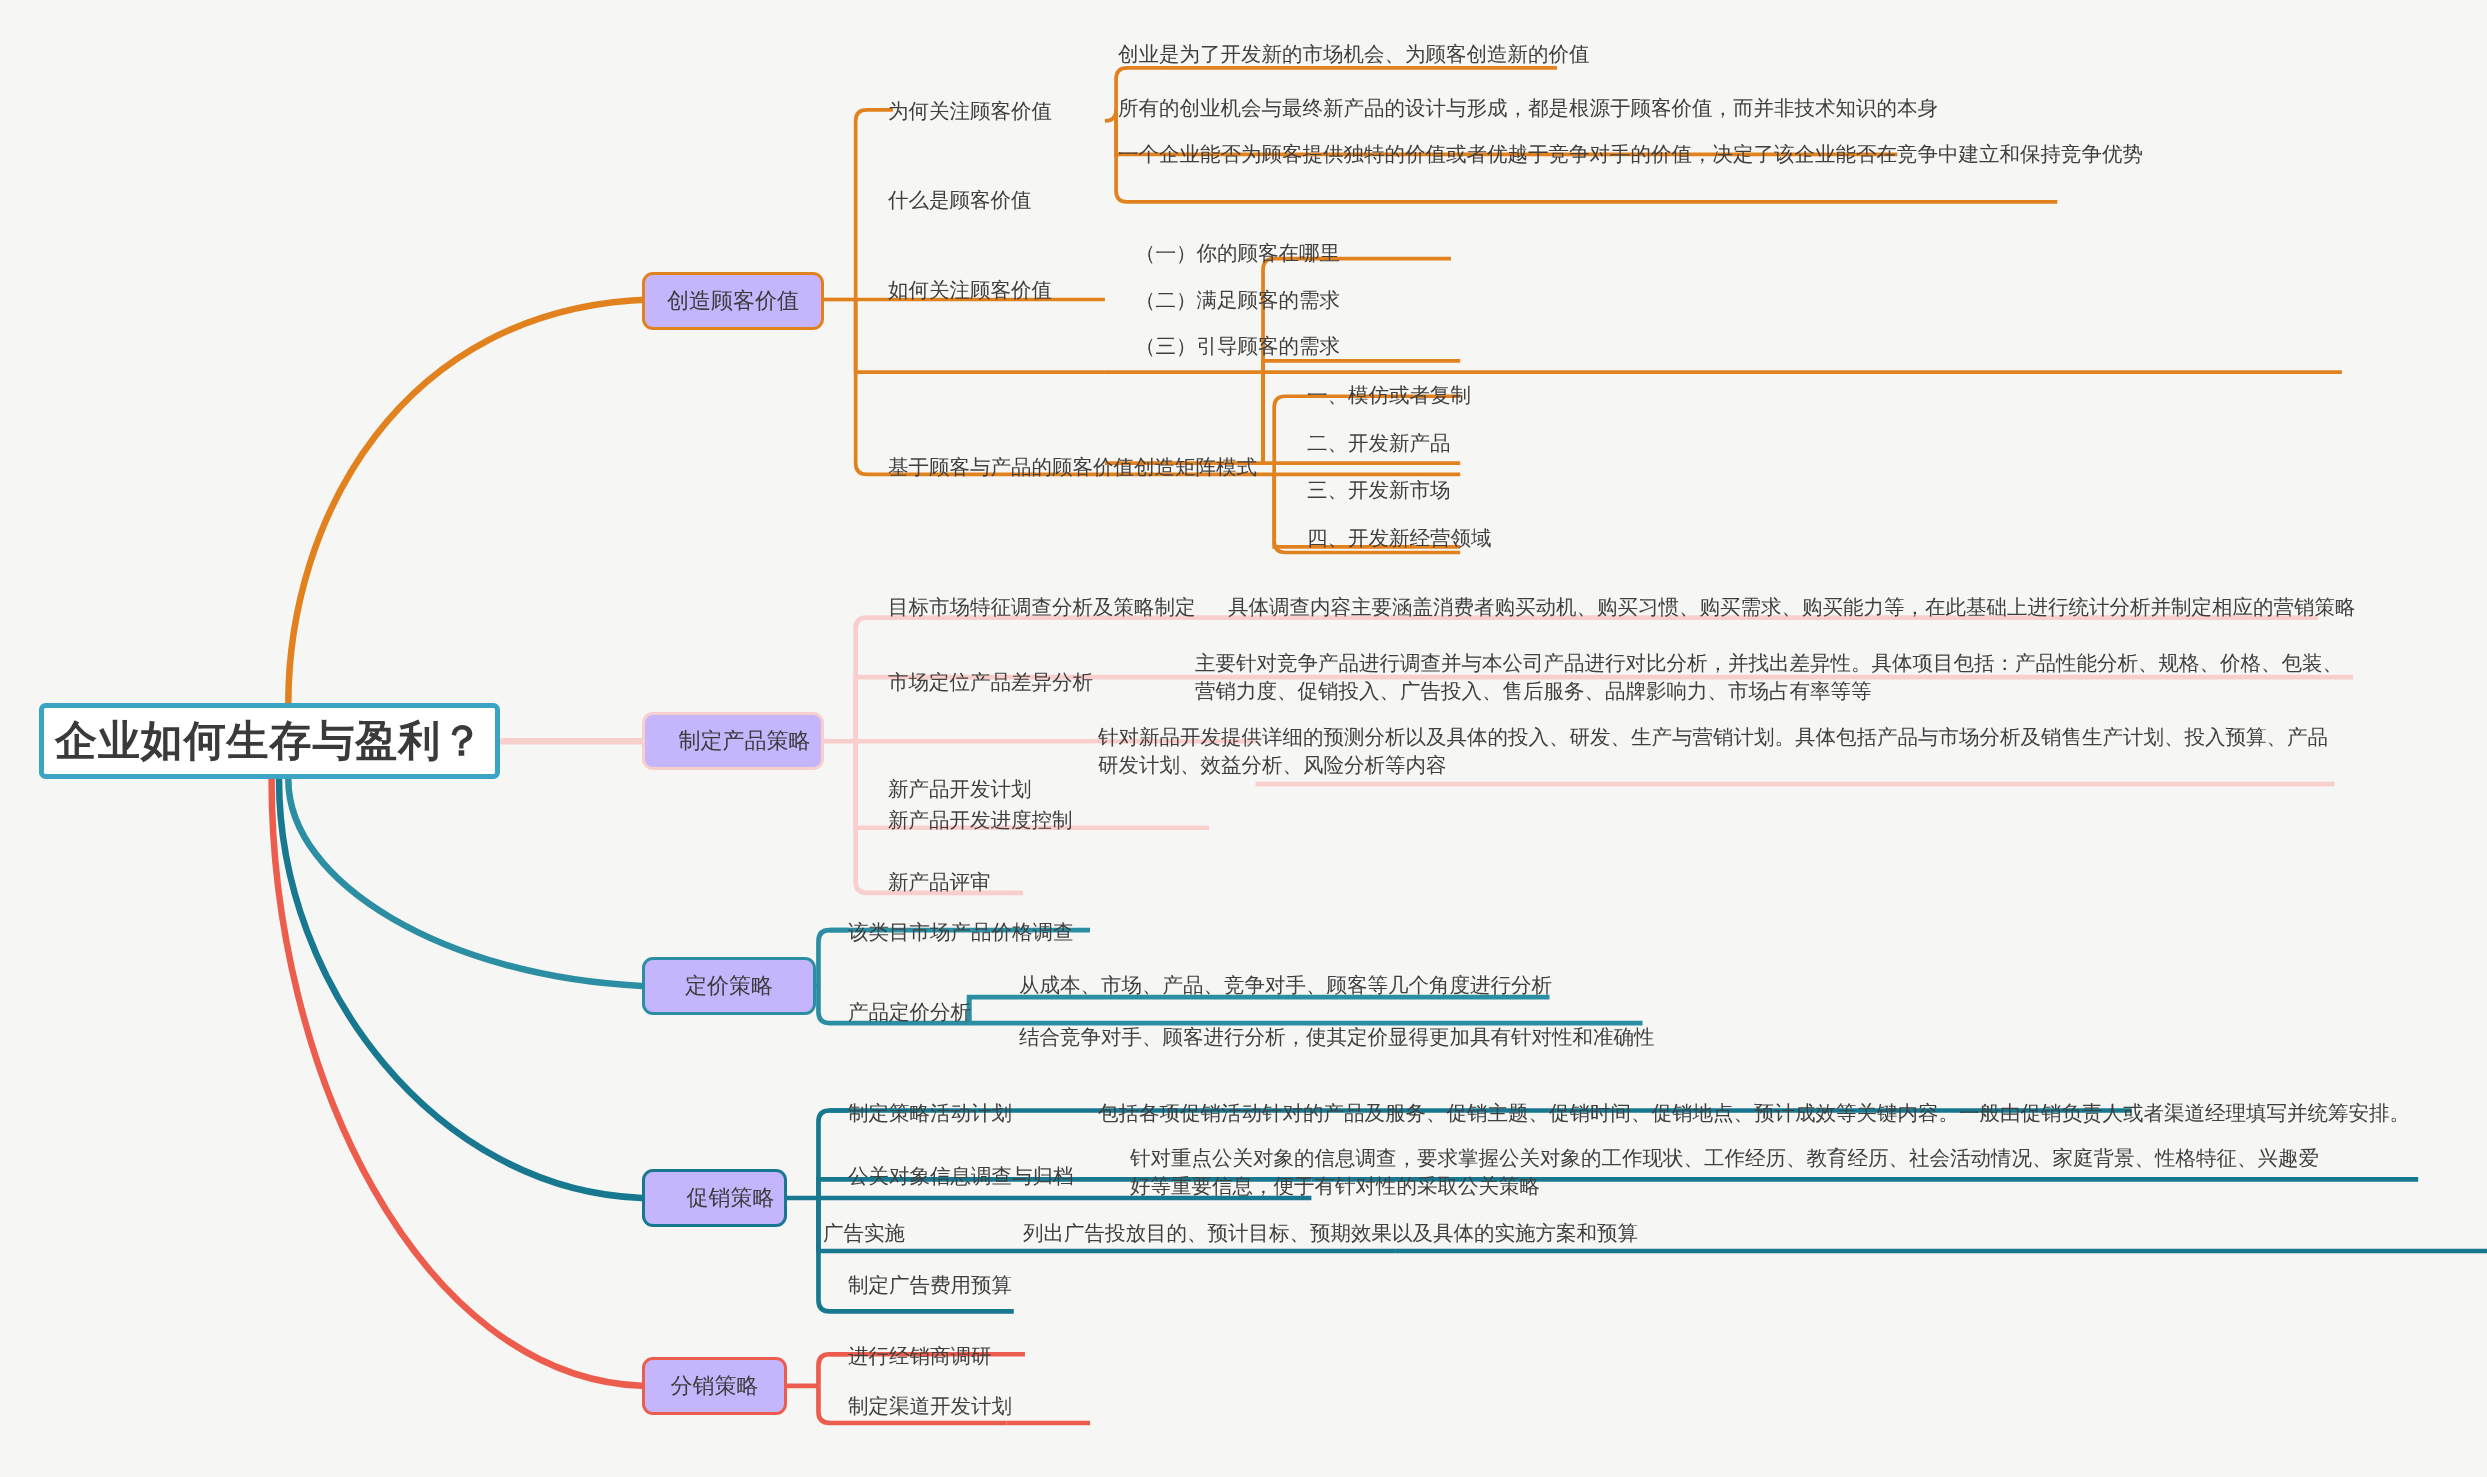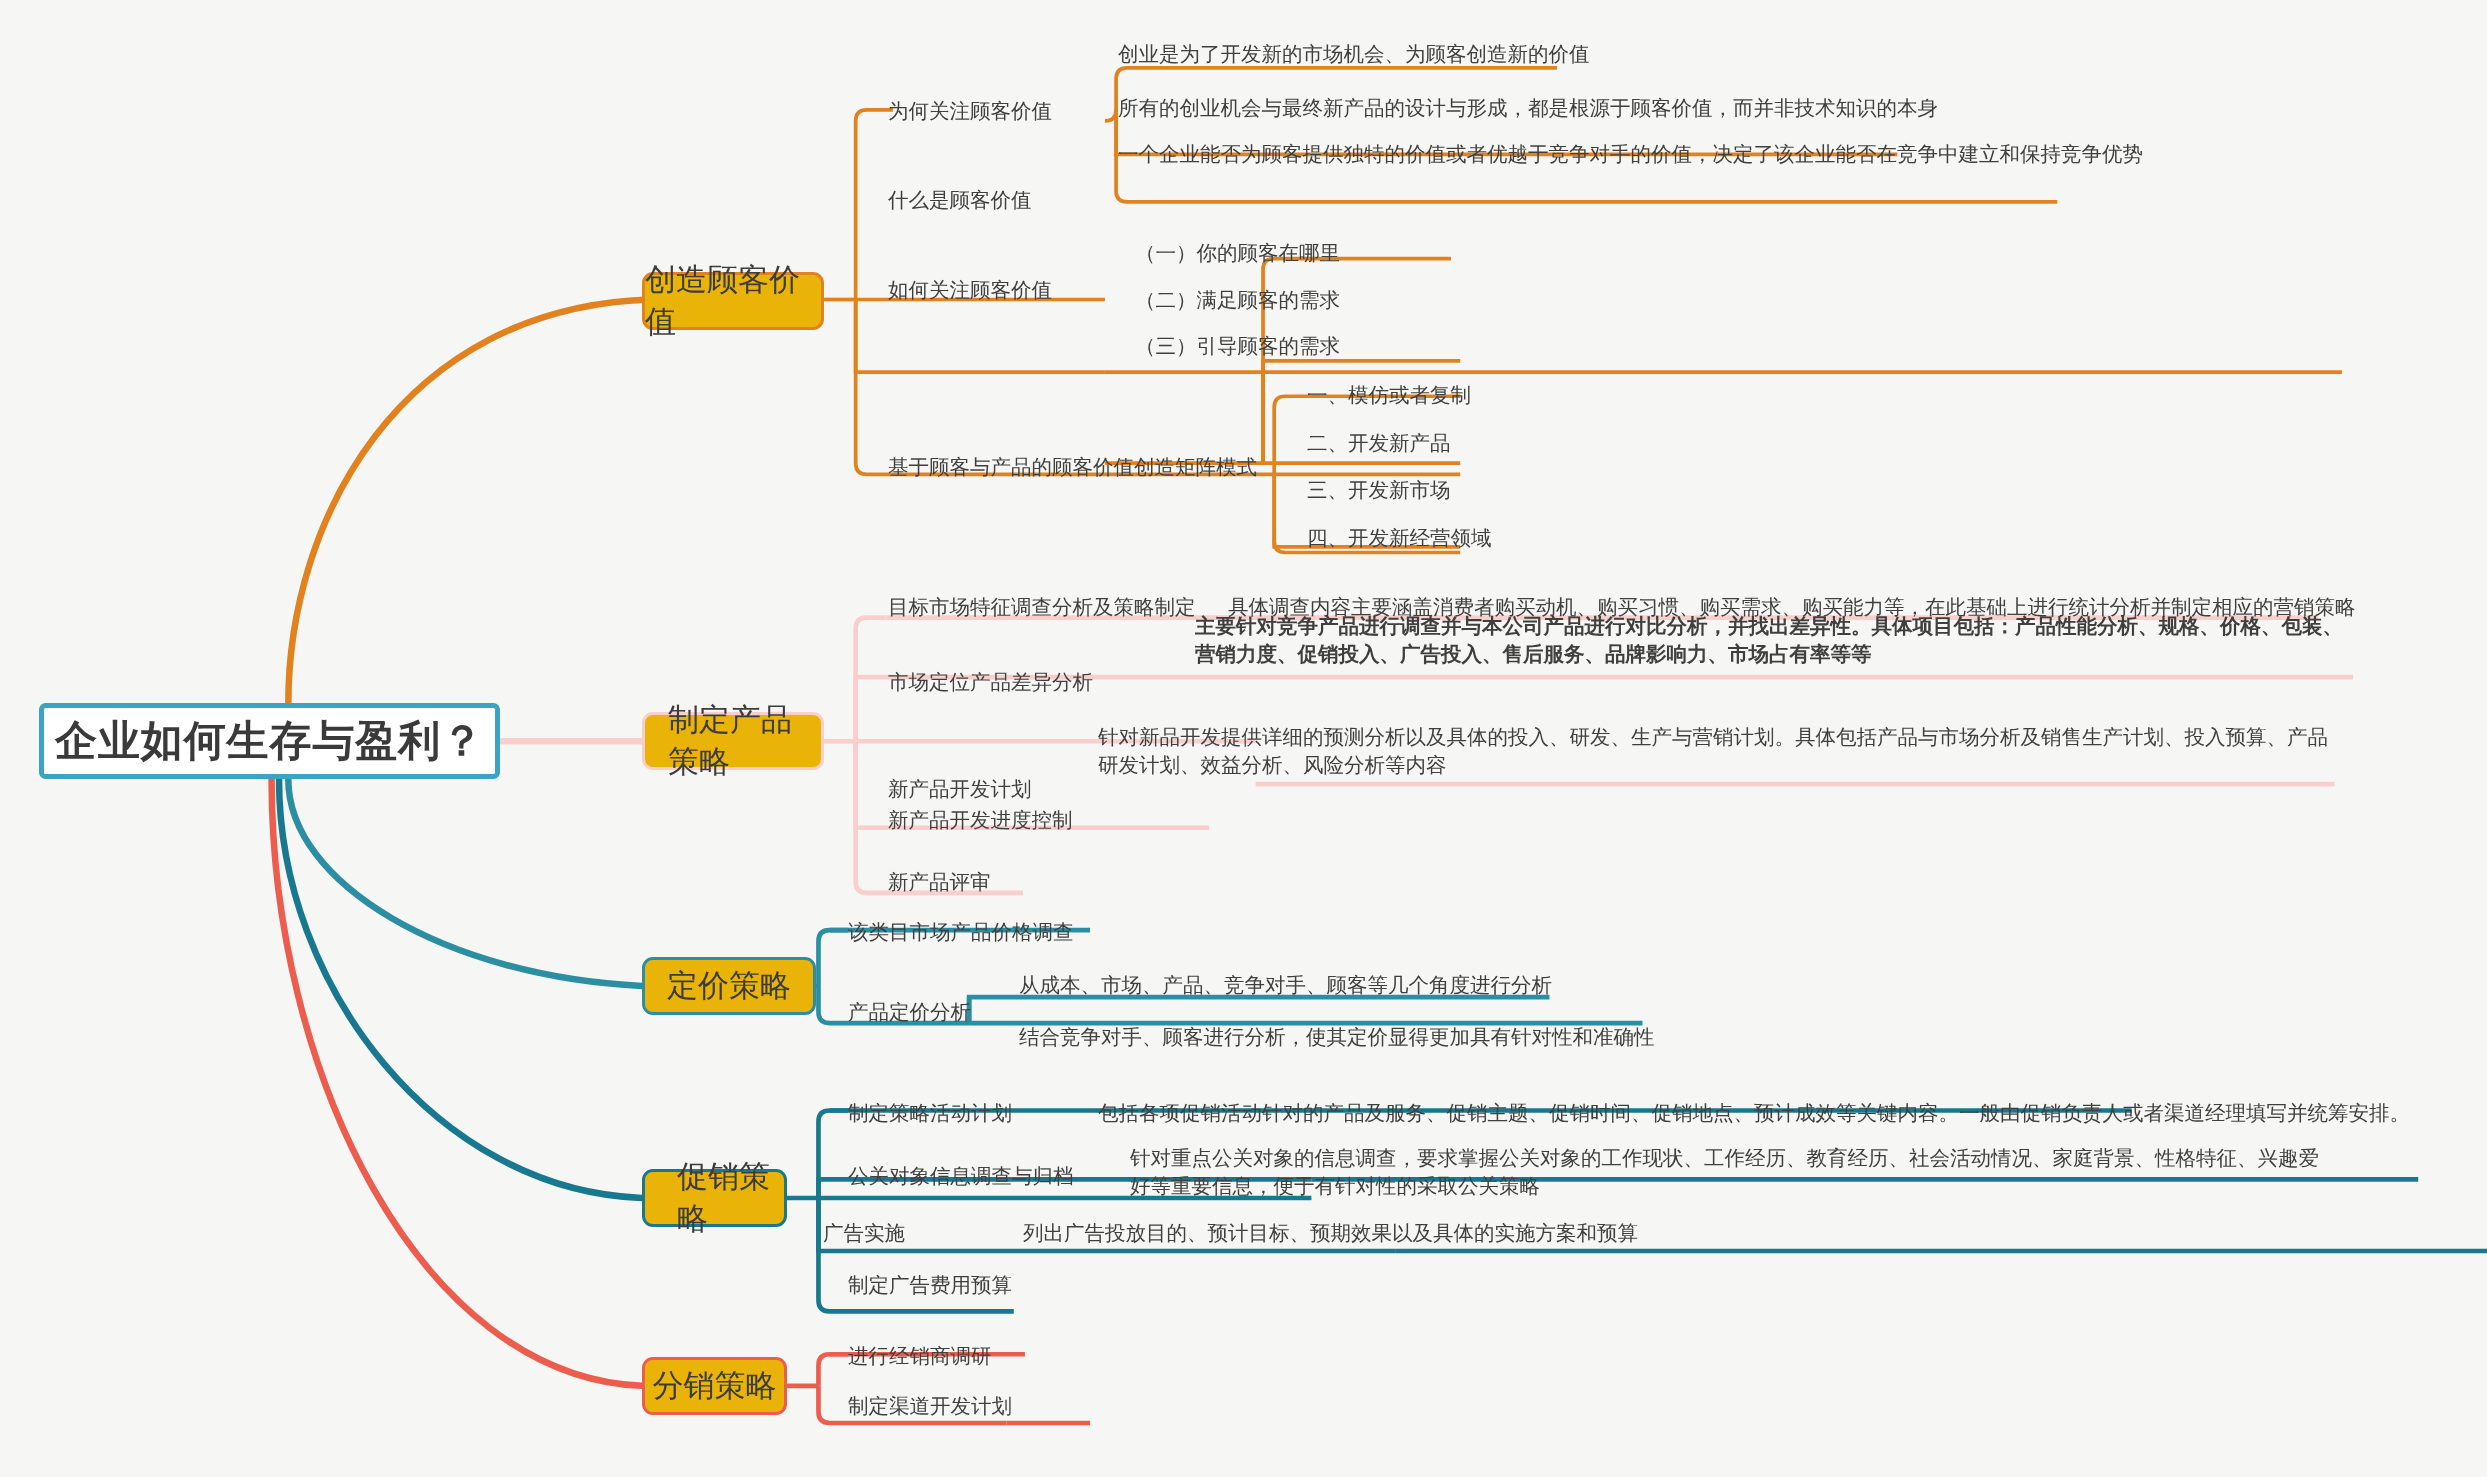--- a/index.html
+++ b/index.html
@@ -18,23 +18,23 @@
   
   .root{
     left:39px;top:703px;width:461px;height:76px;
     border:5.6px solid #3ba3c4;border-radius:6.5px;background:#fff;
     display:flex;align-items:center;justify-content:center;
     font-size:42px;color:#3a3a3a;letter-spacing:0.9px;font-weight:bold;
   }
 
   
   .l1{
-    border-width:3.7px;border-style:solid;border-radius:11px;background:#eab308;
+    border-width:3.7px;border-style:solid;border-radius:11px;background:#c4b5fd;
     display:flex;align-items:center;justify-content:center;
-    font-size:31px;color:#3c3c3c;height:58px;box-sizing:border-box;
+    font-size:22px;color:#3c3c3c;height:58px;box-sizing:border-box;
   }
   .l1.orange{border-color:#e1821f;}
   .l1.pink{border-color:#f9cfcd;padding-left:23px;}
   .l1.teal{border-color:#2b8ea3;}
   .l1.teal2{border-color:#18788f;padding-left:32px;}
   .l1.red{border-color:#ec5d4e;}
 
   
   .lbl{
     position:absolute;font-size:20.5px;color:#3f3f3f;white-space:nowrap;
@@ -155,21 +155,21 @@
   <div class="lbl" style="left:888px;top:452px;">基于顾客与产品的顾客价值创造矩阵模式</div>
   <div class="lbl" style="left:1307px;top:380px;">一、模仿或者复制</div>
   <div class="lbl" style="left:1307px;top:428px;">二、开发新产品</div>
   <div class="lbl" style="left:1307px;top:475px;">三、开发新市场</div>
   <div class="lbl" style="left:1307px;top:523px;">四、开发新经营领域</div>
 
   <div class="lbl" style="left:888px;top:592px;">目标市场特征调查分析及策略制定</div>
   <div class="lbl" style="left:1228px;top:592px;">具体调查内容主要涵盖消费者购买动机、购买习惯、购买需求、购买能力等，在此基础上进行统计分析并制定相应的营销策略</div>
 
   <div class="lbl" style="left:888px;top:667px;">市场定位产品差异分析</div>
-  <div class="lbl wrap" style="left:1195px;top:612px;width:1153px;font-weight:bold;">主要针对竞争产品进行调查并与本公司产品进行对比分析，并找出差异性。具体项目包括：产品性能分析、规格、价格、包装、营销力度、促销投入、广告投入、售后服务、品牌影响力、市场占有率等等</div>
+  <div class="lbl wrap" style="left:1195px;top:649px;width:1153px;">主要针对竞争产品进行调查并与本公司产品进行对比分析，并找出差异性。具体项目包括：产品性能分析、规格、价格、包装、营销力度、促销投入、广告投入、售后服务、品牌影响力、市场占有率等等</div>
 
   <div class="lbl" style="left:888px;top:774px;">新产品开发计划</div>
   <div class="lbl wrap" style="left:1098px;top:723px;width:1237px;">针对新品开发提供详细的预测分析以及具体的投入、研发、生产与营销计划。具体包括产品与市场分析及销售生产计划、投入预算、产品研发计划、效益分析、风险分析等内容</div>
 
   <div class="lbl" style="left:888px;top:805px;">新产品开发进度控制</div>
   <div class="lbl" style="left:888px;top:867px;">新产品评审</div>
 
   <div class="lbl" style="left:848px;top:917px;">该类目市场产品价格调查</div>
   <div class="lbl" style="left:848px;top:997px;">产品定价分析</div>
   <div class="lbl" style="left:1019px;top:970px;">从成本、市场、产品、竞争对手、顾客等几个角度进行分析</div>

